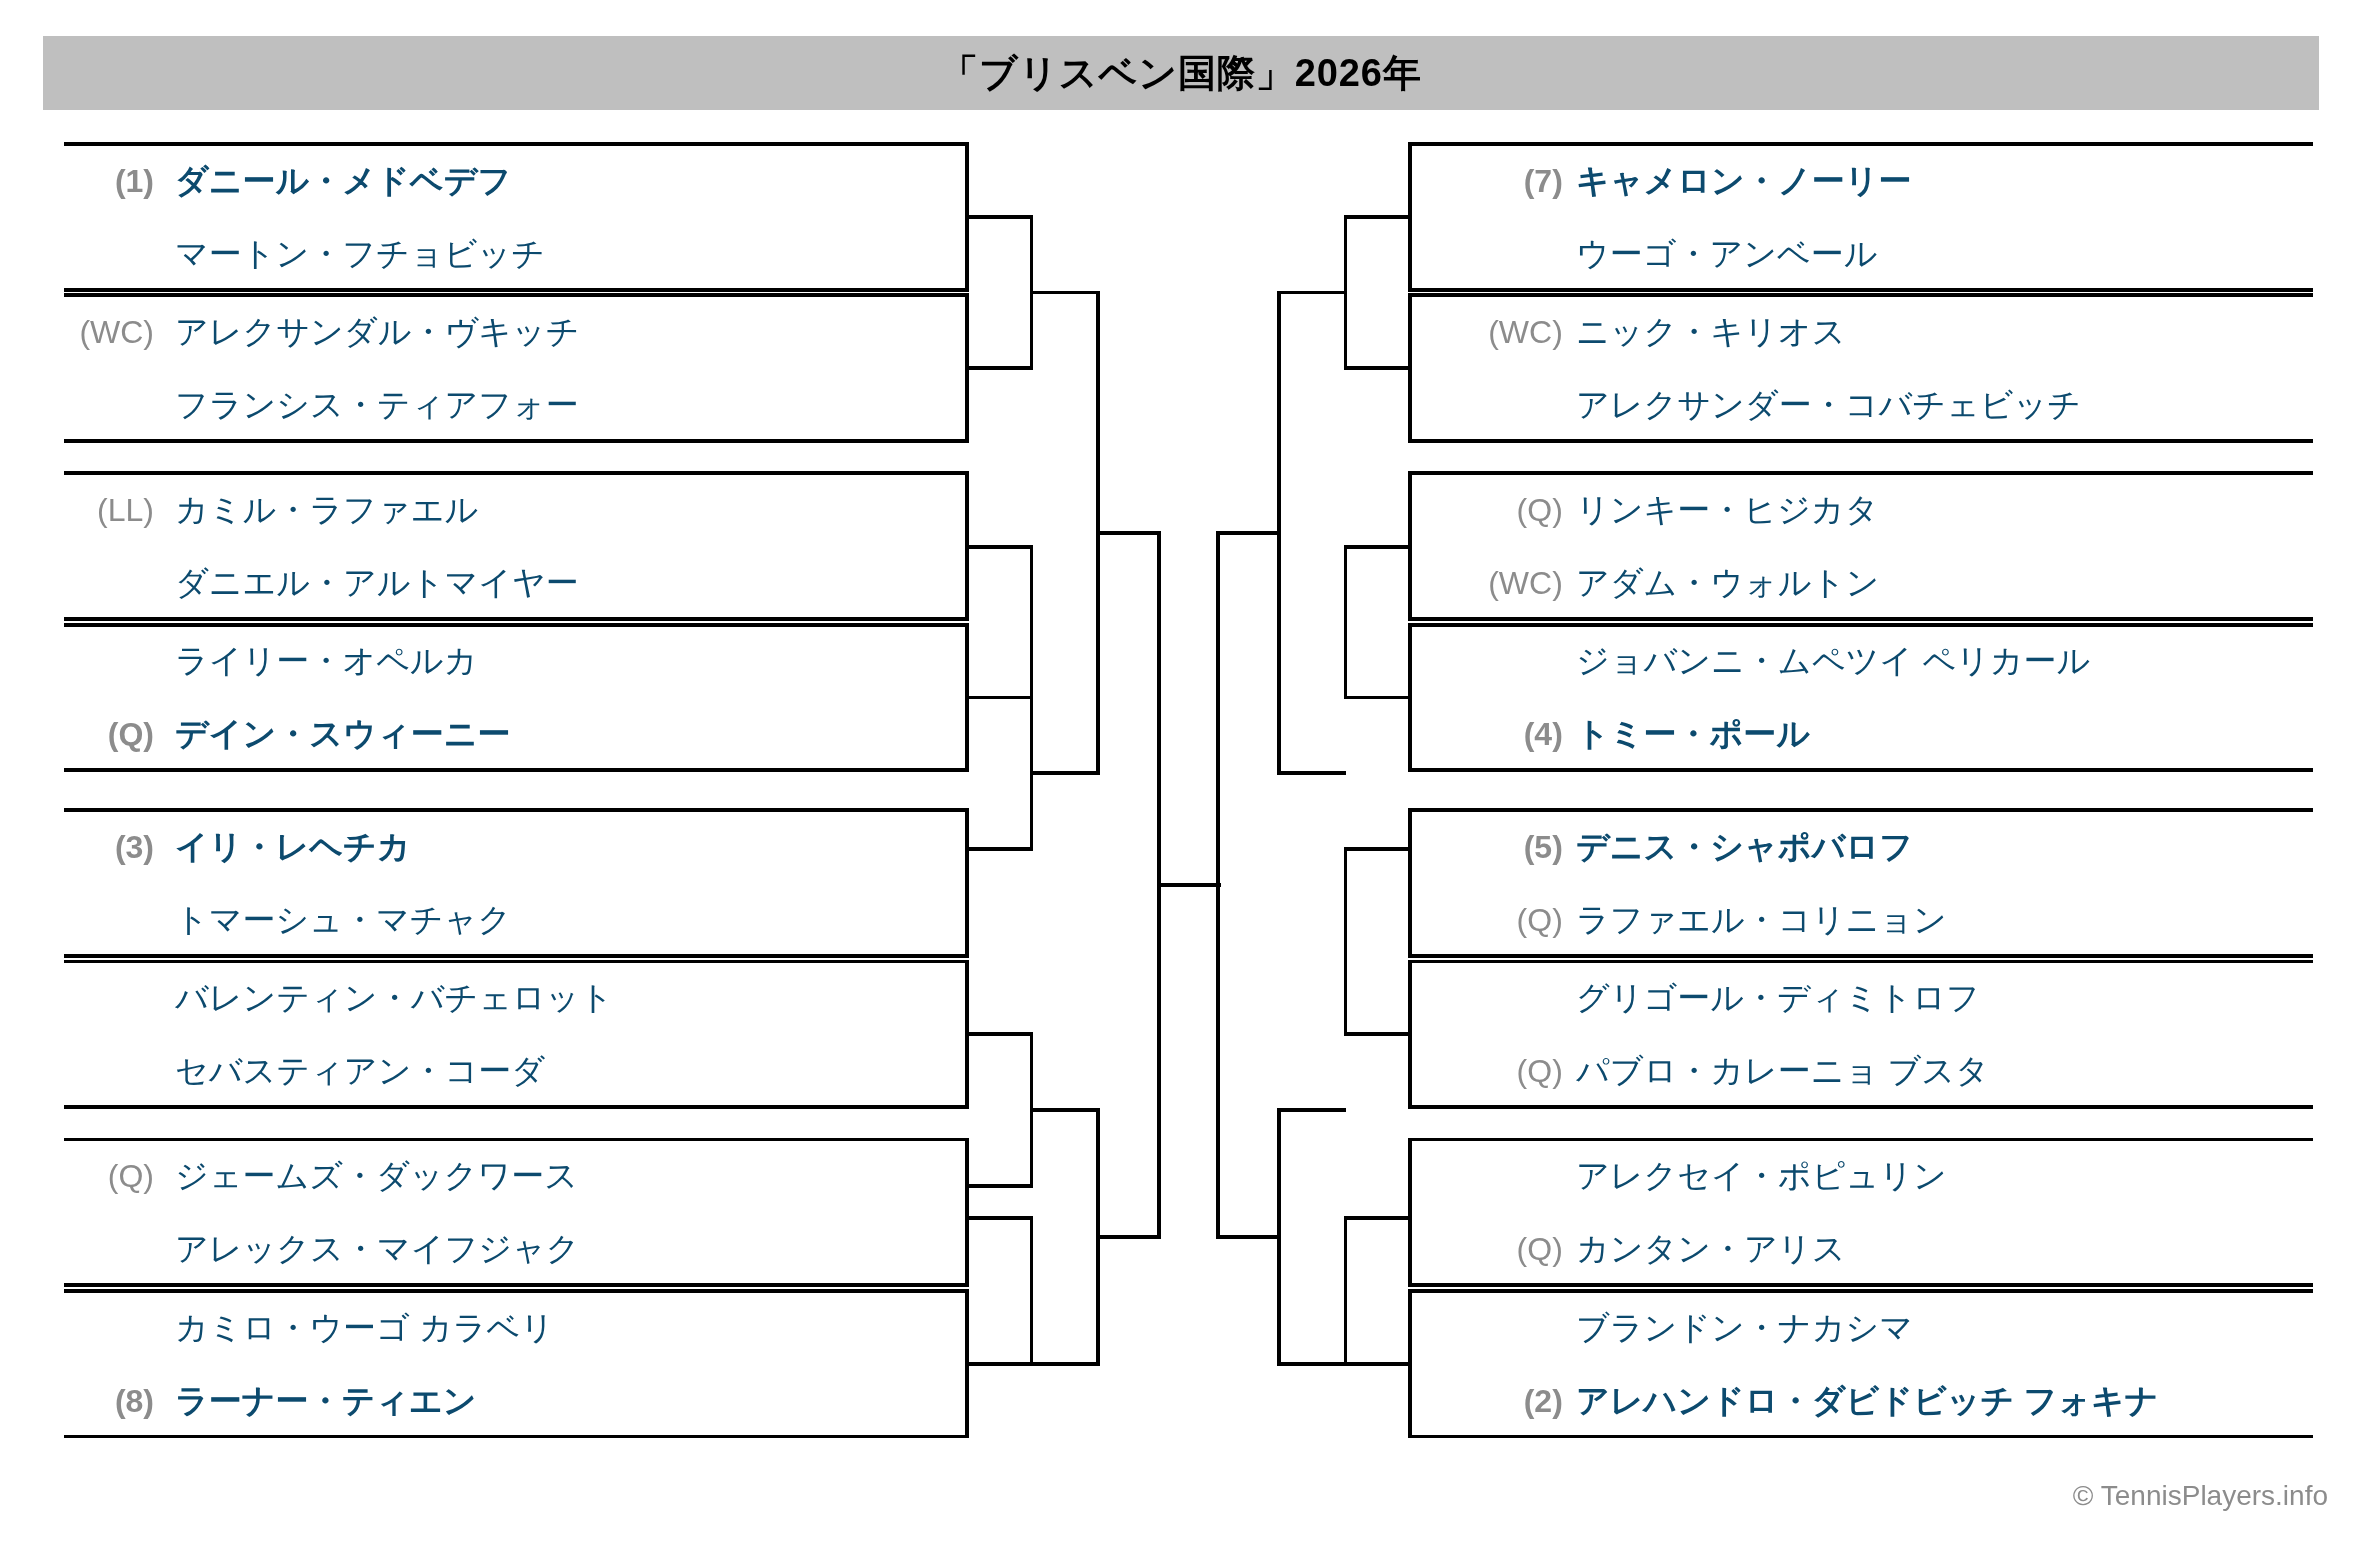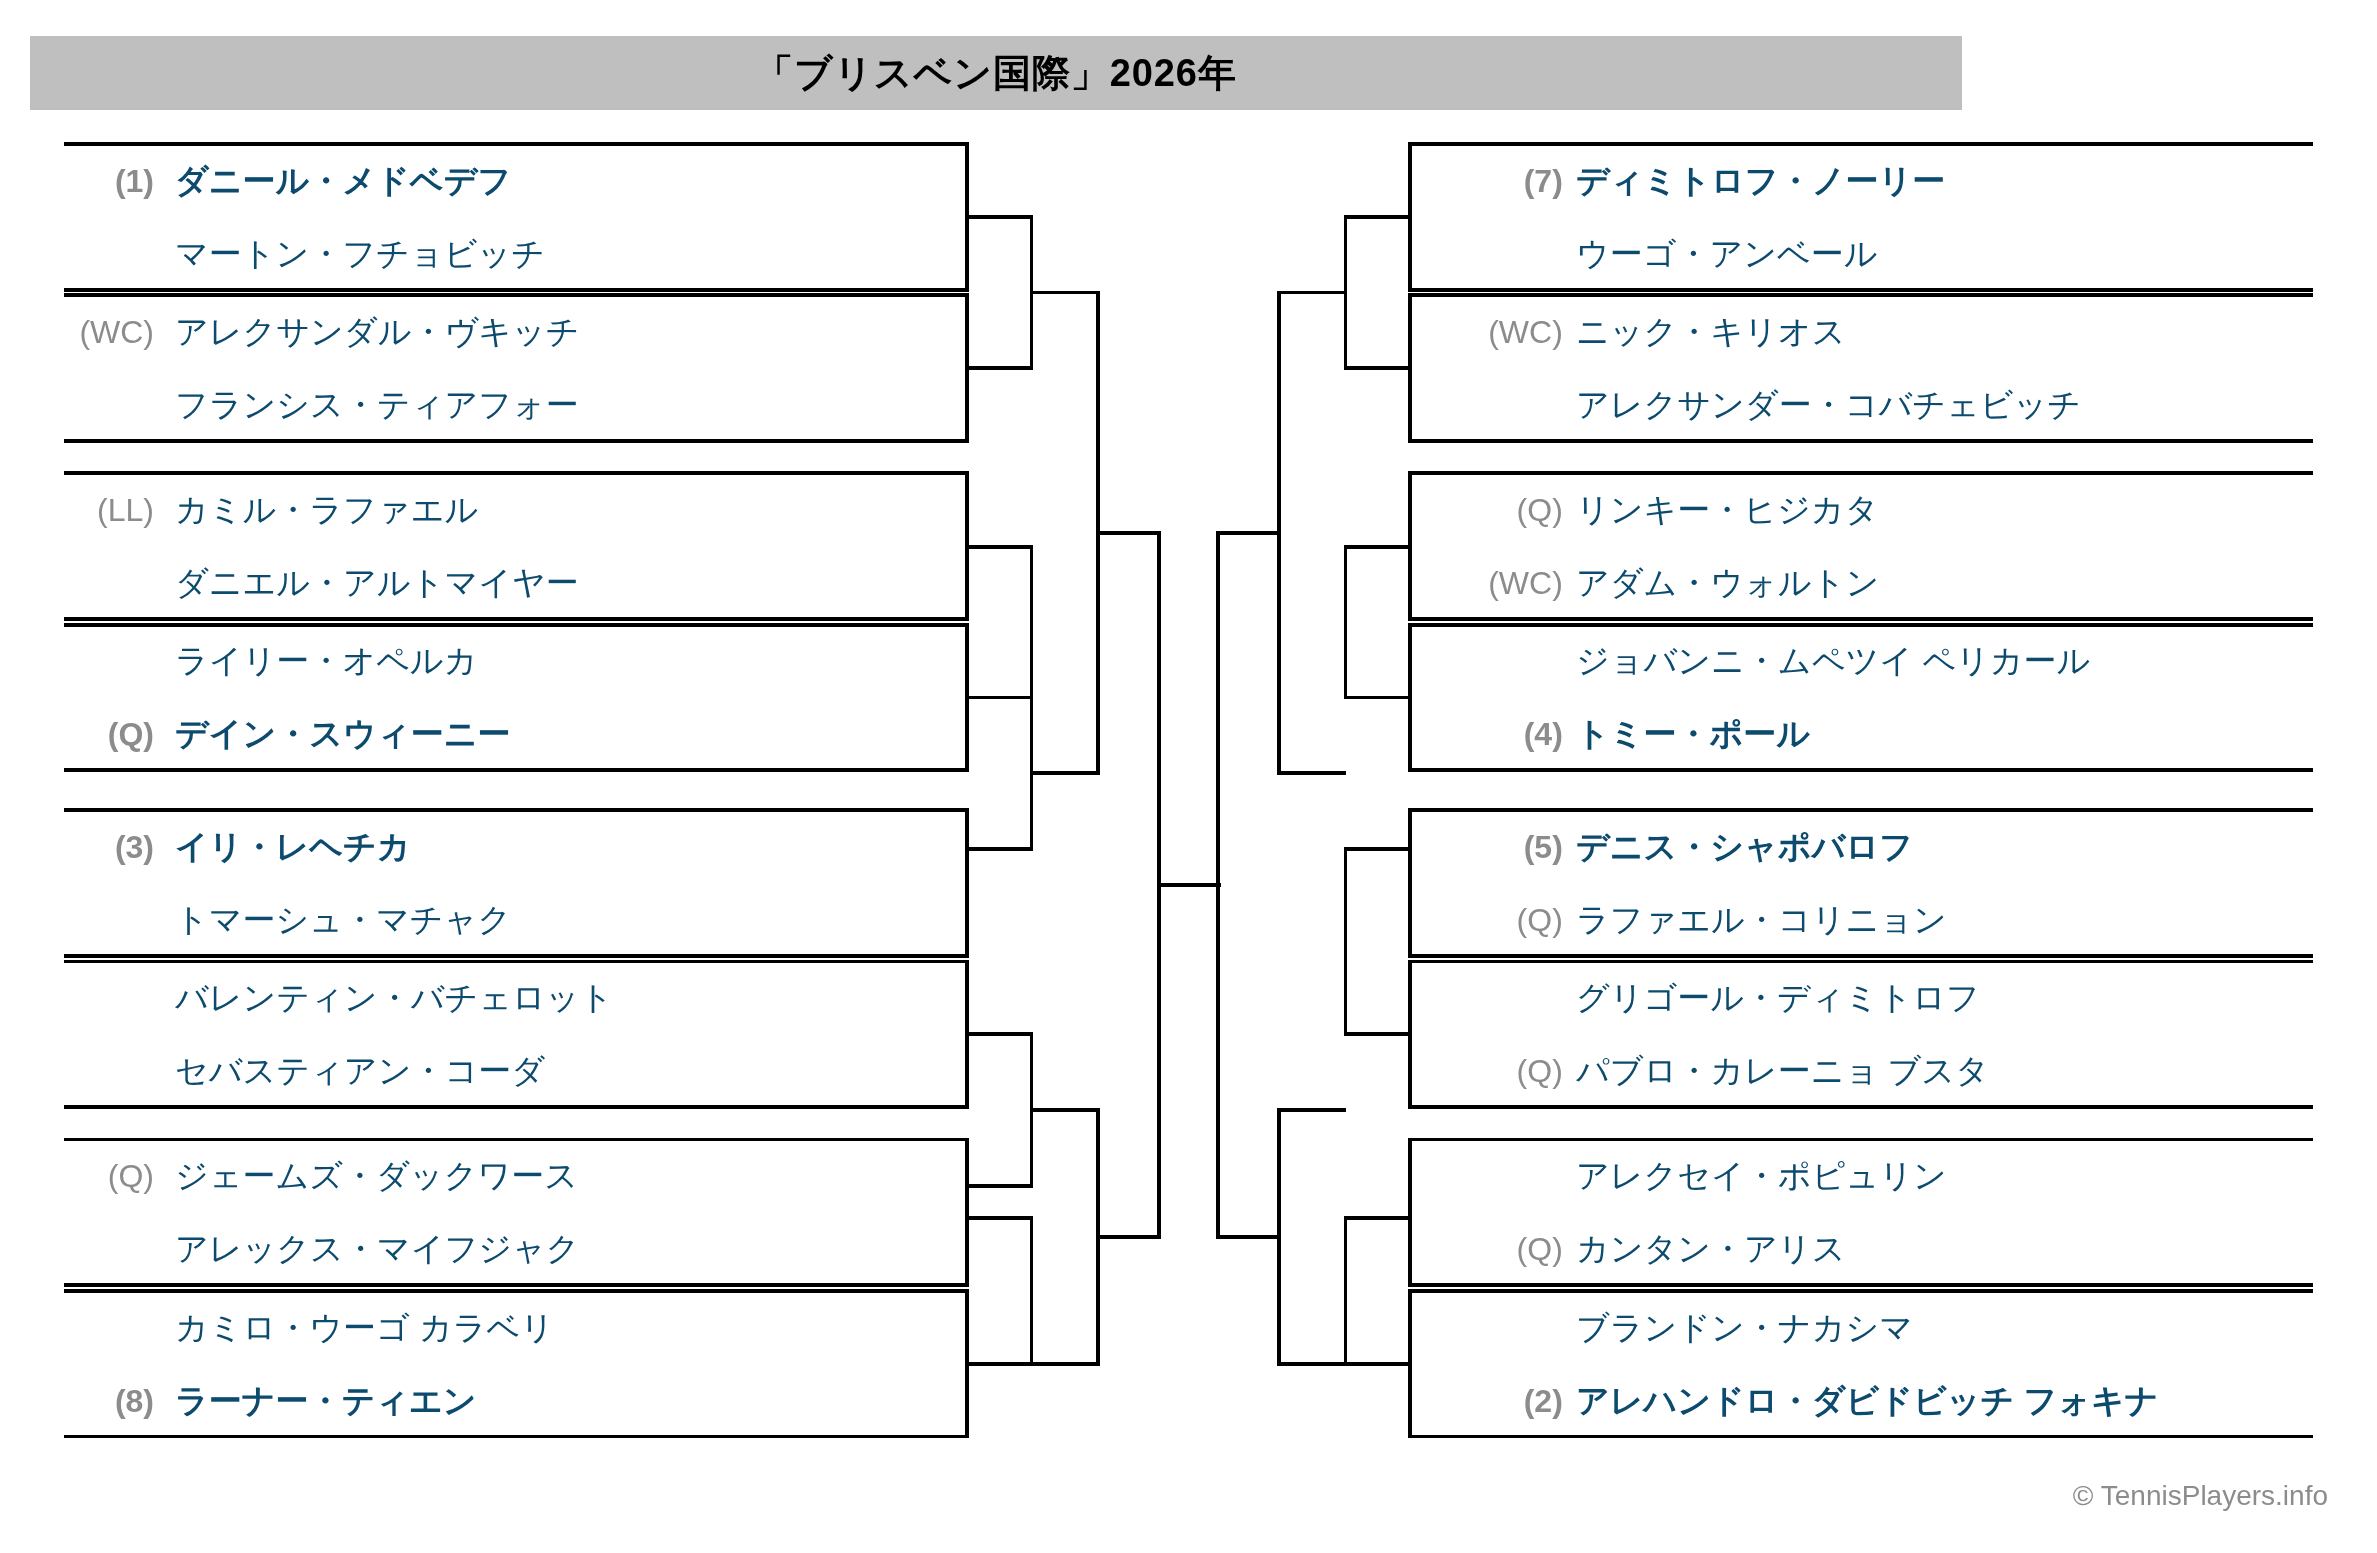--- a/index.html
+++ b/index.html
@@ -7,22 +7,22 @@
     width:2377px;height:1554px;
     background:#ffffff;
     font-family:"Liberation Sans","DejaVu Sans",sans-serif;
     overflow:hidden;
     position:relative;
   }
 
   
   #title-bar{
     position:absolute;
-    left:30px; top:36px;
-    width:1932px; height:74px;
+    left:43px; top:36px;
+    width:2276px; height:74px;
     background:#bfbfbf;
     display:flex; align-items:center; justify-content:center;
   }
   #title-text{
     font-size:38px;
     font-weight:bold;
     color:#000;
     letter-spacing:0.9px;
   }
 
@@ -207,21 +207,21 @@
       <span class="pname">カミロ・ウーゴ カラベリ</span>
     </div>
   <div class="row left bold" style="top:1367px">
       <span class="seed">(8)</span>
       <span class="pname">ラーナー・ティエン</span>
     </div>
 </div>
 
 <div>
   <div class="row right bold" style="top:147px">
-      <span class="pname">ディミトロフ・ノーリー</span>
+      <span class="pname">キャメロン・ノーリー</span>
       <span class="seed">(7)</span>
     </div>
   <div class="row right" style="top:220px">
       <span class="pname">ウーゴ・アンベール</span>
       <span class="seed"></span>
     </div>
   <div class="row right" style="top:298px">
       <span class="pname">ニック・キリオス</span>
       <span class="seed">(WC)</span>
     </div>

